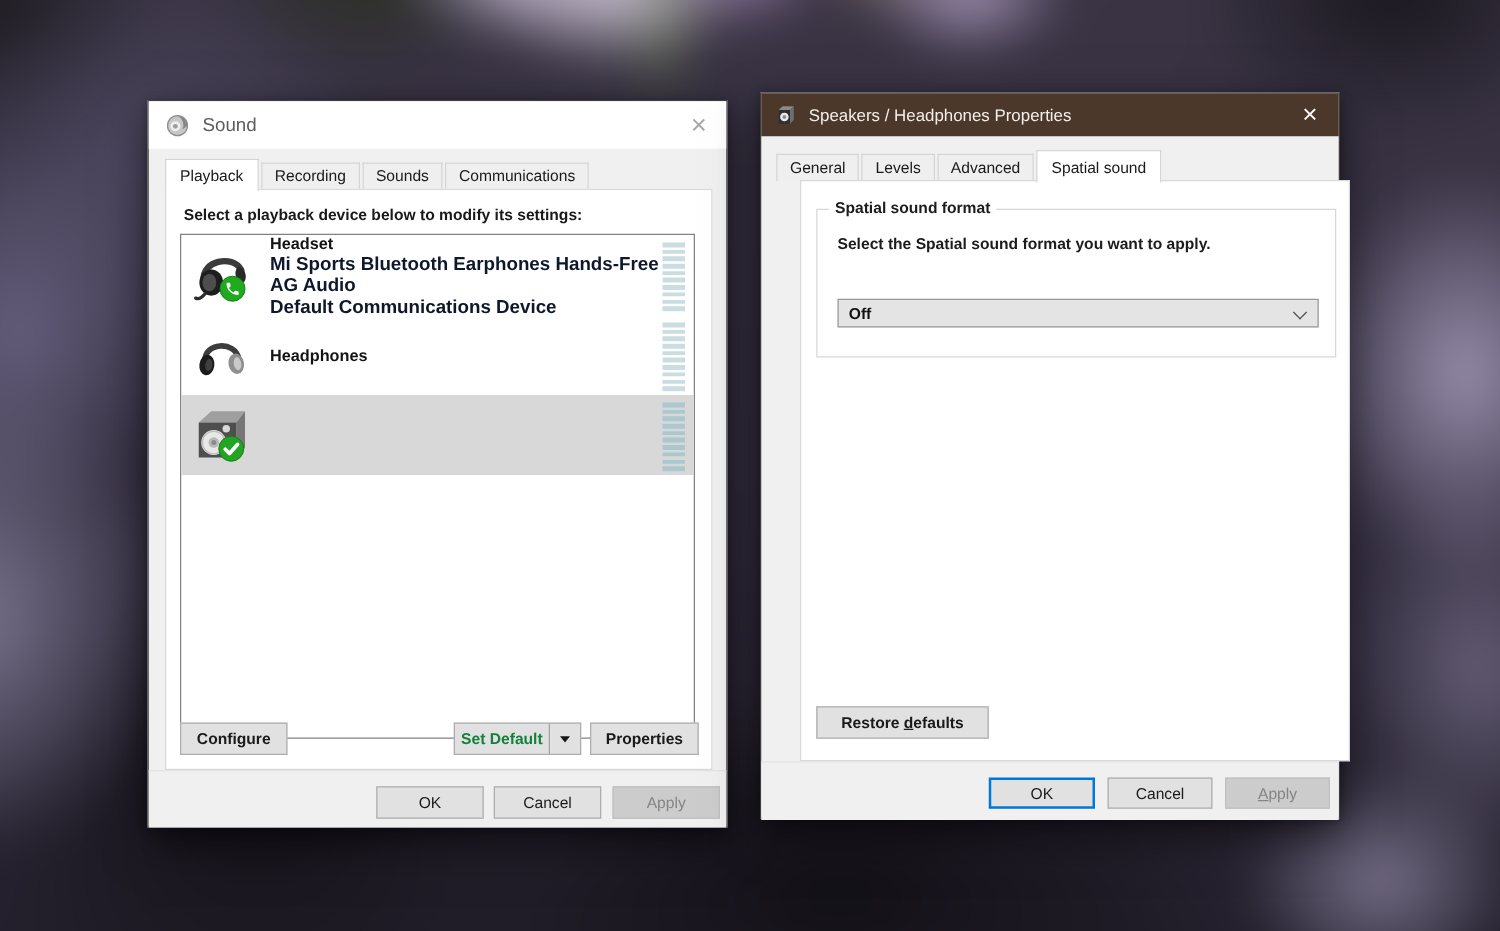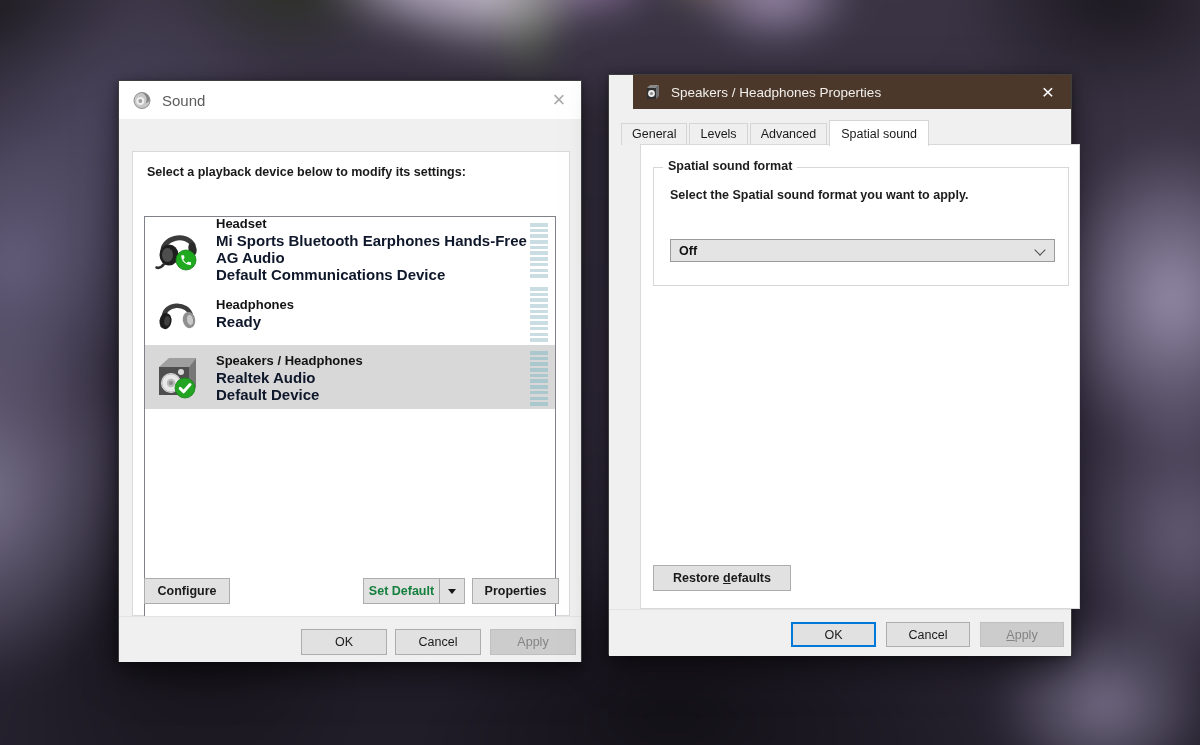--- a/index.html
+++ b/index.html
@@ -51,21 +51,21 @@
   
   #sound-window { left:118px; top:80px; width:464px; height:582px; }
   #sound-titlebar { position:absolute; left:0; top:0; right:0; height:38px; background:#ffffff;
                     display:flex; align-items:center; padding-left:14px; }
   #sound-title { font-size:15px; color:#5c5c5c; margin-left:10px; }
   .close-light { position:absolute; right:0; top:0; width:44px; height:38px; display:flex;
                  align-items:center; justify-content:center; color:#a8a8a8; font-size:22px; font-weight:300; }
   #sound-tabs { left:13px; top:45px; }
   #sound-page { left:13px; top:70px; width:438px; height:465px; }
   #instruction { position:absolute; left:14px; top:13px; font-size:12.5px; color:#191919; }
-  #device-list { position:absolute; left:11px; top:64px; width:412px; height:404px;
+  #device-list { position:absolute; left:11px; top:35px; width:412px; height:404px;
                  background:#fff; border:1px solid #7f8389; }
   .device-row { position:relative; height:64px; display:flex; align-items:center; padding:0 8px 0 9px; }
   .device-row.selected { background:#d8d8d8; }
   .device-icon { width:46px; height:46px; flex:0 0 46px; }
   .device-text { margin-left:16px; }
   .device-name { font-size:13px; line-height:17px; color:#131313; }
   .device-desc, .device-status { font-size:15px; line-height:17px; color:#0f172a; }
   .meter { position:absolute; right:7px; top:6px; width:18px; display:flex; flex-direction:column; }
   .meter i { display:block; height:3.6px; margin-bottom:2.1px; background:#c9dde2; }
   .device-row.selected .meter i { background:#abc8cf; }
@@ -78,21 +78,21 @@
   .tri-down { width:0; height:0; border-left:4px solid transparent; border-right:4px solid transparent; border-top:5px solid #161616; }
   #properties-btn { left:339px; top:426px; width:87px; height:26px; }
   #sound-footer { top:535px; height:46px; }
   #sound-ok { left:182px; top:12px; width:86px; height:26px; }
   #sound-cancel { left:276px; top:12px; width:86px; height:26px; }
   #sound-apply { left:371px; top:12px; width:86px; height:26px; }
 
   
   #props-window { left:608px; top:74px; width:464px; height:581px; }
   #props-titlebar { position:absolute; left:0; top:0; right:0; height:34px; background:#4b382b;
-                    display:flex; align-items:center; padding-left:12px;margin-left:24px; }
+                    display:flex; align-items:center; padding-left:12px; }
   #props-title { font-size:13.5px; color:#f2efeb; margin-left:10px; }
   .close-dark { position:absolute; right:0; top:0; width:46px; height:34px; display:flex;
                 align-items:center; justify-content:center; color:#ffffff; font-size:21px; font-weight:300; }
   #props-tabs { left:12px; top:44px; }
   #props-page { left:12px; top:69px; width:440px; height:465px;margin-left:19px; }
   #spatial-group { position:absolute; left:12px; top:22px; width:416px; height:119px; border:1px solid #d7d7d7; }
   #spatial-legend { position:absolute; top:-9px; left:9px; background:#fff; padding:0 5px; font-size:12.5px; color:#1c1c1c; }
   #spatial-desc { position:absolute; left:16px; top:20px; font-size:12.5px; color:#1c1c1c; }
   #format-combo { position:absolute; left:16px; top:71px; width:385px; height:23px; background:#e4e4e4;
                   border:1px solid #9a9a9a; display:flex; align-items:center; padding-left:8px;
@@ -116,20 +116,26 @@
       <circle cx="9" cy="9.5" r="8" fill="#c7c7c7"></circle>
       <path d="M9 1.5 a8 8 0 0 1 8 8 l-4.2 3 a8 8 0 0 0 -3.8 -11z" fill="#7a7a7a" opacity="0.85"></path>
       <circle cx="9" cy="9.5" r="8" fill="none" stroke="#8f8f8f"></circle>
       <circle cx="7.3" cy="10" r="4" fill="#efefef"></circle>
       <circle cx="7.3" cy="10" r="1.9" fill="#9d9d9d"></circle>
     </svg>
     <span id="sound-title">Sound</span>
     <span class="close-light">×</span>
   </div>
 
+  <div class="tabstrip" id="sound-tabs">
+    <span class="tab active">Playback</span>
+    <span class="tab">Recording</span>
+    <span class="tab">Sounds</span>
+    <span class="tab">Communications</span>
+  </div>
 
   <div class="page" id="sound-page">
     <div id="instruction">Select a playback device below to modify its settings:</div>
 
     <div id="device-list">
 
       <div class="device-row">
         <svg class="device-icon" viewBox="0 0 46 46">
           <path d="M9 27 C7 12, 32 6, 39 19" stroke="#3b3b3b" stroke-width="5" fill="none" stroke-linecap="round"></path>
           <ellipse cx="38.5" cy="23" rx="4" ry="6.5" fill="#2a2a2a" transform="rotate(-12 38.5 23)"></ellipse>
@@ -163,21 +169,20 @@
       <div class="device-row">
         <svg class="device-icon" viewBox="0 0 46 46">
           <path d="M10 28 C9 13, 34 11, 37 26" stroke="#3c3c3c" stroke-width="4.5" fill="none" stroke-linecap="round"></path>
           <ellipse cx="11.5" cy="31" rx="6" ry="8.2" fill="#1c1c1c" transform="rotate(8 11.5 31)"></ellipse>
           <ellipse cx="35" cy="30" rx="6.2" ry="8.2" fill="#8f8f8f" transform="rotate(-10 35 30)"></ellipse>
           <ellipse cx="36" cy="30" rx="3" ry="5.2" fill="#c9c9c9" transform="rotate(-10 36 30)"></ellipse>
           <ellipse cx="13" cy="31" rx="2.8" ry="4.8" fill="#3f3f3f" transform="rotate(8 13 31)"></ellipse>
         </svg>
         <div class="device-text">
           <div class="device-name">Headphones</div>
-          <div class="device-status">Ready</div>
         </div>
         <div class="meter">
             <i></i>
             <i></i>
             <i></i>
             <i></i>
             <i></i>
             <i></i>
             <i></i>
             <i></i>
@@ -194,25 +199,20 @@
           <circle cx="17" cy="29" r="10" fill="#e8e8e8"></circle>
           <circle cx="17" cy="29" r="9" fill="none" stroke="#bdbdbd"></circle>
           <circle cx="17" cy="29" r="4.2" fill="#b9b9b9"></circle>
           <circle cx="17" cy="29" r="2" fill="#8a8a8a"></circle>
           <circle cx="27" cy="18" r="3" fill="#d9d9d9"></circle>
           <g>
             <circle cx="31" cy="34" r="10" fill="#23a423" stroke="#178017" stroke-width="0.8"></circle>
             <path d="M26.2 34.4 l3.4 3.4 l6.4 -7.2" stroke="#ffffff" stroke-width="3" fill="none" stroke-linecap="round" stroke-linejoin="round"></path>
           </g>
         </svg>
-        <div class="device-text">
-          <div class="device-name">Speakers / Headphones</div>
-          <div class="device-desc">Realtek Audio</div>
-          <div class="device-status">Default Device</div>
-        </div>
         <div class="meter">
             <i></i>
             <i></i>
             <i></i>
             <i></i>
             <i></i>
             <i></i>
             <i></i>
             <i></i>
             <i></i>

